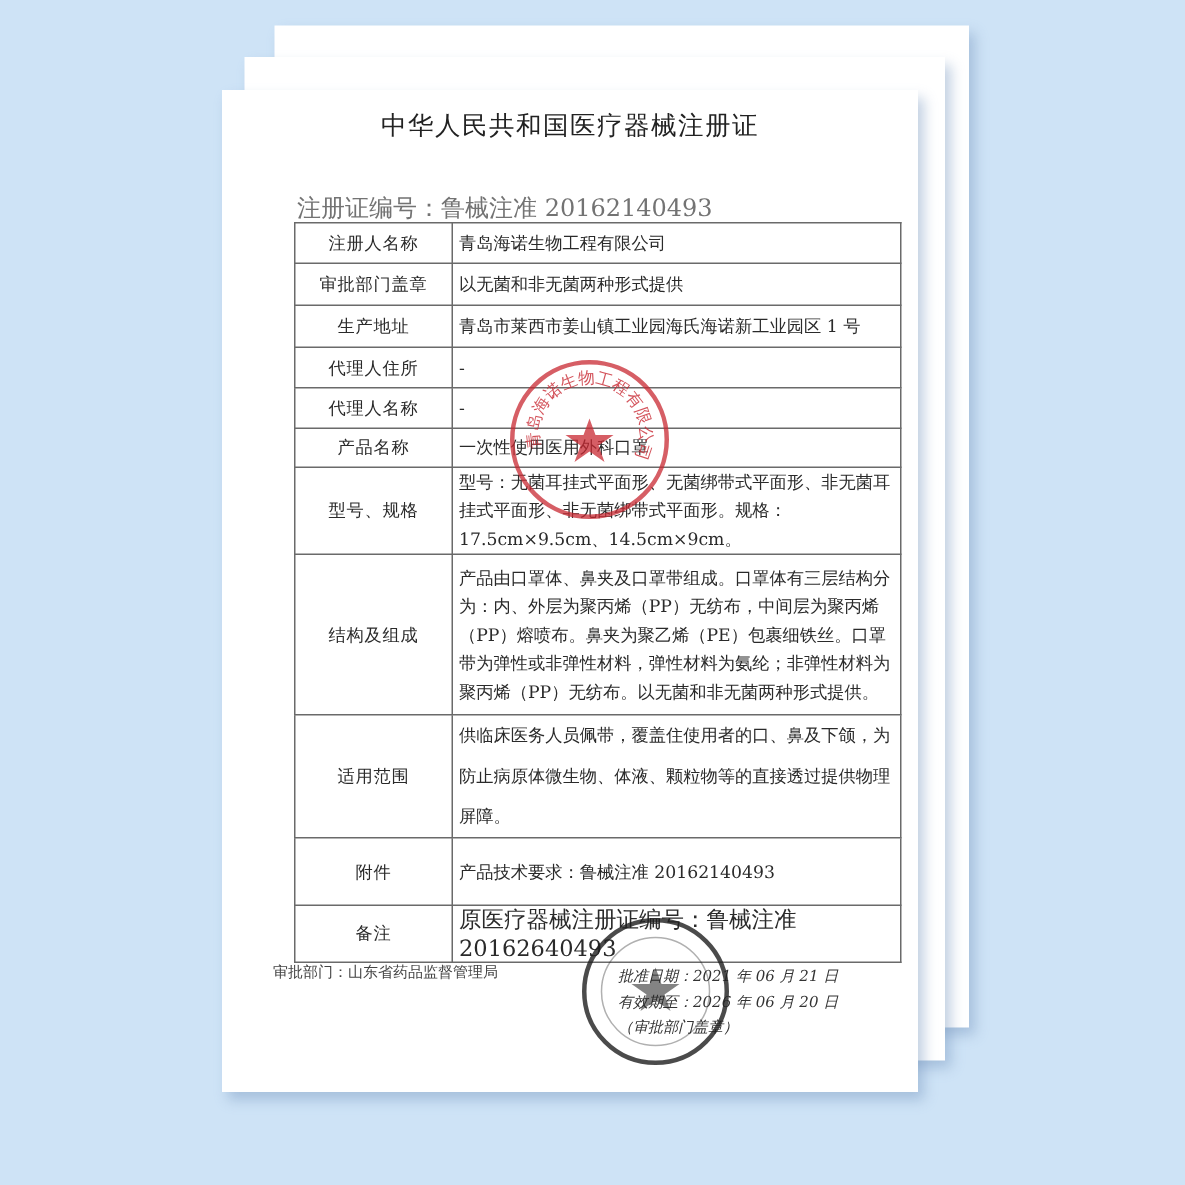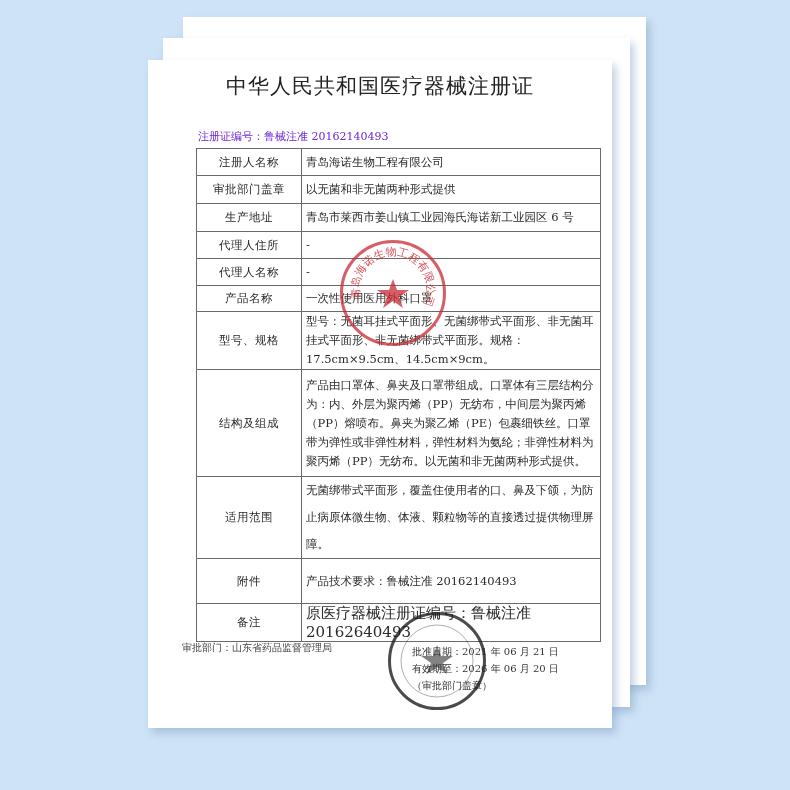--- a/index.html
+++ b/index.html
@@ -12,41 +12,41 @@
   .paper {
     position:absolute; background:#ffffff;
     box-shadow: 4px 5px 8px rgba(120,150,190,0.45);
   }
   .paper-back   { left:183px; top:17px; width:463px; height:668px; }
   .paper-middle { left:163px; top:38px; width:467px; height:669px; }
   .paper-front  { left:148px; top:60px; width:464px; height:668px; }
 
   .title {
     position:absolute; left:148px; top:72px; width:464px; text-align:center;
-    font-size:21px; letter-spacing:1px; color:#222;
+    font-size:17px; letter-spacing:1px; color:#222;
   }
   .cert-no {
-    position:absolute; left:198px; top:129px; font-size:11px; color:#6d28d9;
+    position:absolute; left:198px; top:129px; font-size:16px; color:#737373;
   }
   table.cert {
     position:absolute; left:177px; top:148px; width:405px;
     border-collapse:collapse; font-size:11.5px; color:#2a2a2a;margin-left:19px;
   }
   table.cert td {
     border:1px solid #6a6a6a; vertical-align:middle; padding:0 4px;
   }
   table.cert td.label { width:96px; text-align:center; letter-spacing:0.5px; }
   table.cert td.value { text-align:left; }
   td.multi { line-height:19px; padding-top:2px; padding-bottom:2px; }
   td.multi-wide { line-height:27px; }
   .footer-left {
     position:absolute; left:182px; top:641px; font-size:10px; color:#444;
   }
   .footer-right {
-    position:absolute; left:412px; top:643px; font-size:10px; color:#333; line-height:17px;
+    position:absolute; left:412px; top:643px; font-size:10px; color:#333; line-height:17px;font-style:italic;
   }
   .footer-right div { white-space:nowrap; }
   .stamp-red {
     position:absolute; left:340px; top:240px; width:100px; height:100px;
     border:3px solid rgba(200,40,50,0.75); border-radius:50%;
   }
   .stamp-black {
     position:absolute; left:388px; top:612px; width:92px; height:92px;
     border:3px solid rgba(30,30,30,0.8); border-radius:50%;
   }
@@ -70,21 +70,21 @@
       <tr style="height:27px">
     <td class="label">注册人名称</td>
     <td class="value">青岛海诺生物工程有限公司</td>
   </tr>
   <tr style="height:28px">
     <td class="label">审批部门盖章</td>
     <td class="value">以无菌和非无菌两种形式提供</td>
   </tr>
   <tr style="height:28px">
     <td class="label">生产地址</td>
-    <td class="value">青岛市莱西市姜山镇工业园海氏海诺新工业园区 6 号</td>
+    <td class="value">青岛市莱西市姜山镇工业园海氏海诺新工业园区 1 号</td>
   </tr>
   <tr style="height:27px">
     <td class="label">代理人住所</td>
     <td class="value">-</td>
   </tr>
   <tr style="height:27px">
     <td class="label">代理人名称</td>
     <td class="value">-</td>
   </tr>
   <tr style="height:26px">
@@ -94,21 +94,21 @@
   <tr style="height:52px">
     <td class="label">型号、规格</td>
     <td class="value multi">型号：无菌耳挂式平面形、无菌绑带式平面形、非无菌耳挂式平面形、非无菌绑带式平面形。规格：17.5cm×9.5cm、14.5cm×9cm。</td>
   </tr>
   <tr style="height:107px">
     <td class="label">结构及组成</td>
     <td class="value multi">产品由口罩体、鼻夹及口罩带组成。口罩体有三层结构分为：内、外层为聚丙烯（PP）无纺布，中间层为聚丙烯（PP）熔喷布。鼻夹为聚乙烯（PE）包裹细铁丝。口罩带为弹性或非弹性材料，弹性材料为氨纶；非弹性材料为聚丙烯（PP）无纺布。以无菌和非无菌两种形式提供。</td>
   </tr>
   <tr style="height:80px">
     <td class="label">适用范围</td>
-    <td class="value multi-wide">无菌绑带式平面形，覆盖住使用者的口、鼻及下颌，为防止病原体微生物、体液、颗粒物等的直接透过提供物理屏障。</td>
+    <td class="value multi-wide">供临床医务人员佩带，覆盖住使用者的口、鼻及下颌，为防止病原体微生物、体液、颗粒物等的直接透过提供物理屏障。</td>
   </tr>
   <tr style="height:45px">
     <td class="label">附件</td>
     <td class="value">产品技术要求：鲁械注准 20162140493</td>
   </tr>
   <tr style="height:29px">
     <td class="label">备注</td>
     <td class="value" style="font-size:15px">原医疗器械注册证编号：鲁械注准 20162640493</td>
   </tr>
 </tbody>

